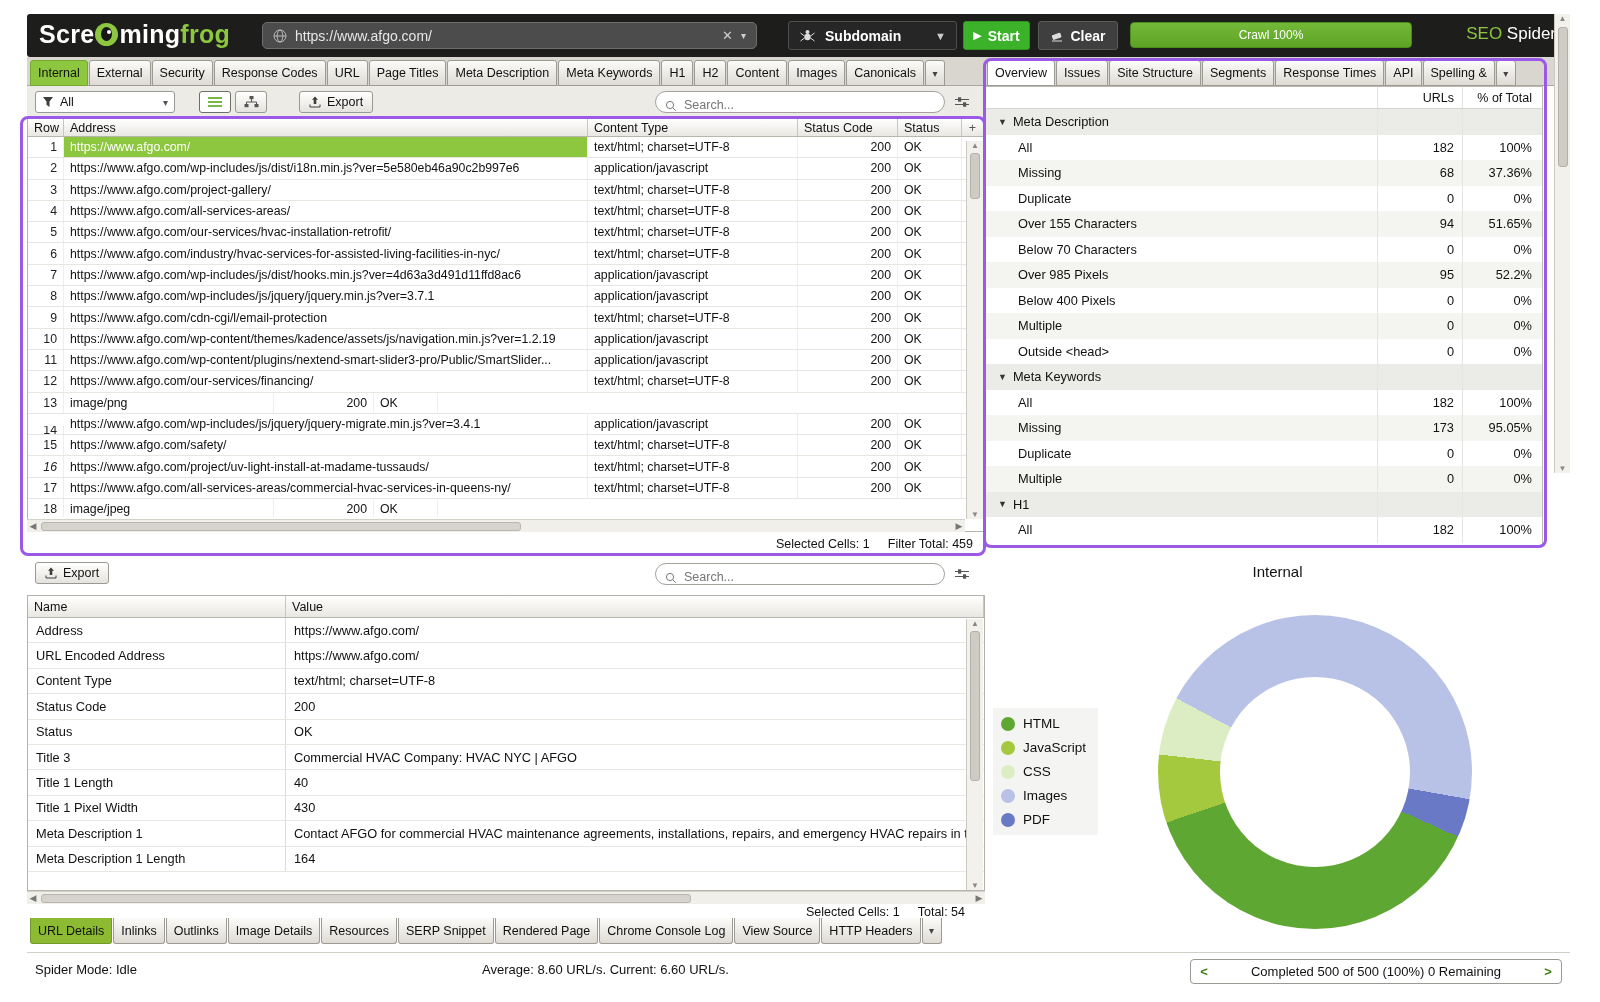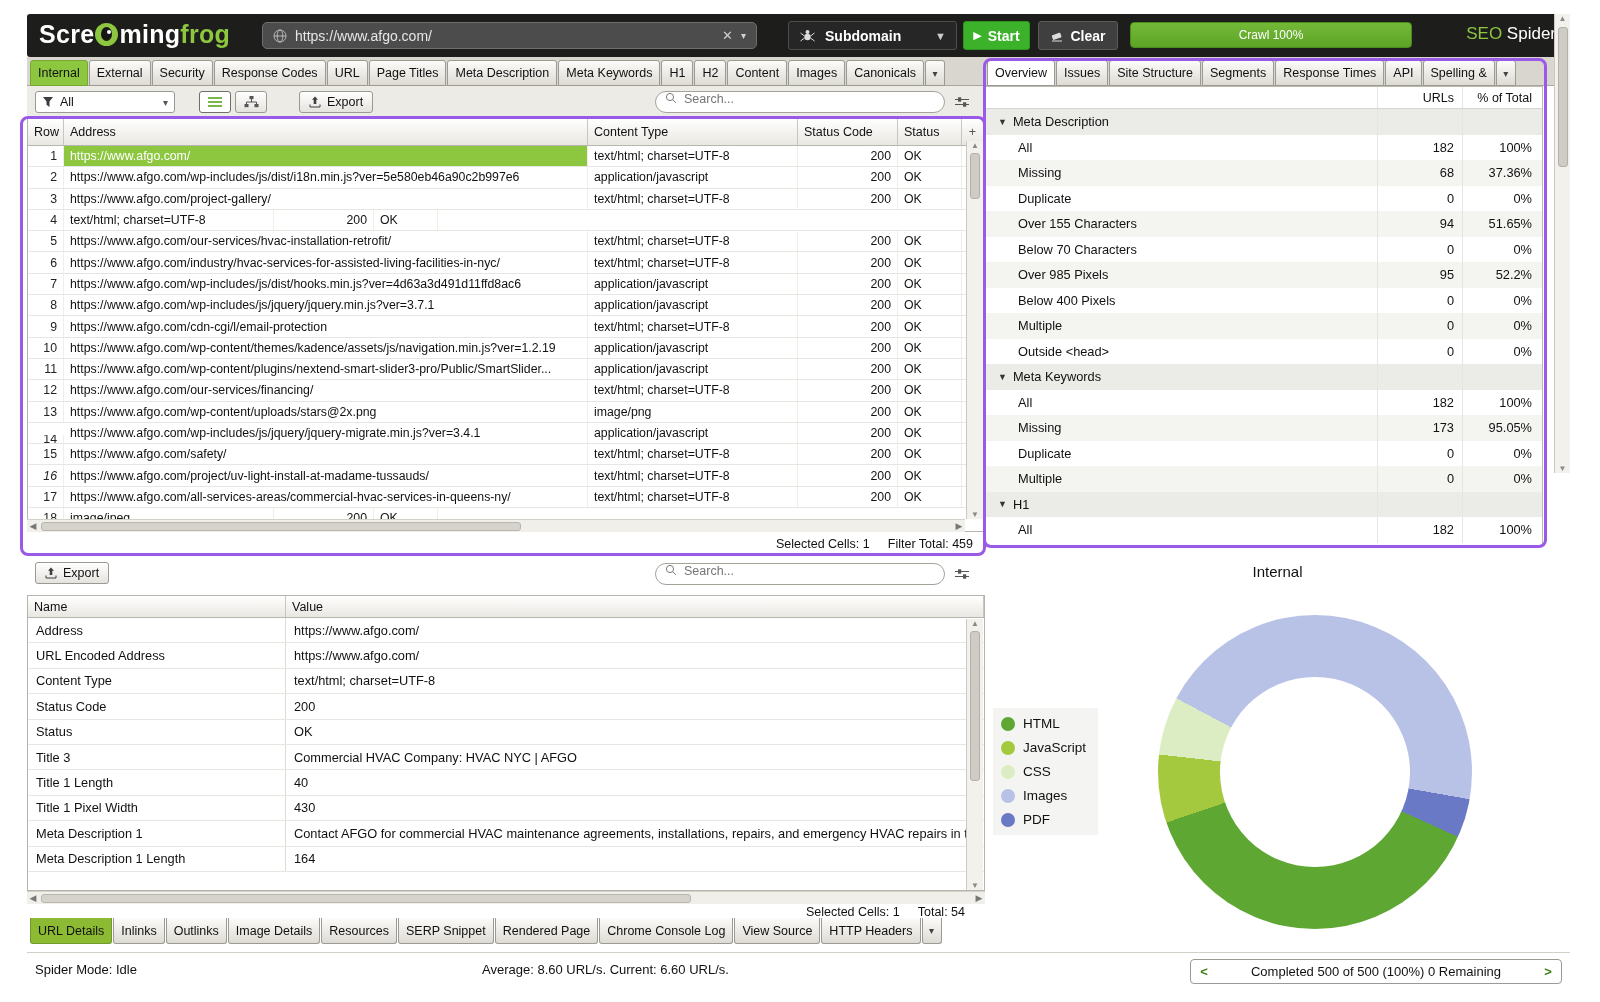--- a/index.html
+++ b/index.html
@@ -37,29 +37,29 @@
 
   
   #toolbar{position:absolute;left:0;top:72px;width:958px;height:32px;background:#ecebe5;border-bottom:1px solid #cfccc4}
   .combo{position:absolute;height:22px;background:#fff;border:1px solid #9a9a94;border-radius:3px;display:flex;align-items:center;padding:0 6px;gap:6px;font-size:12.5px;cursor:pointer}
   #filtersel{left:8px;top:5px;width:140px}
   #filtersel .caret{margin-left:auto;font-size:10px;color:#555}
   .sqbtn{position:absolute;top:5px;width:32px;height:22px;border:1px solid #9a9a94;border-radius:3px;display:flex;align-items:center;justify-content:center;background:linear-gradient(#fff,#e5e3dd);cursor:pointer}
   .sqbtn.active{background:#fff;border-color:#6f6f69}
   .btn{height:22px;border:1px solid #9a9a94;border-radius:3px;background:linear-gradient(#fff,#e5e3dd);display:flex;align-items:center;justify-content:center;gap:6px;font-size:12.5px;padding:0 9px;cursor:pointer}
   #exportbtn{position:absolute;left:272px;top:5px}
-  .searchwrap{position:absolute;width:290px;height:22px;border:1px solid #a5a29a;border-radius:11px;background:#fff;display:flex;align-items:flex-start;padding:0 9px;gap:7px}
+  .searchwrap{position:absolute;width:290px;height:22px;border:1px solid #a5a29a;border-radius:11px;background:#fff;display:flex;align-items:flex-end;padding:0 9px;gap:7px}
   #search-main{left:628px;top:5px}
   .searchwrap input{border:none;outline:none;flex:1;font-size:12.5px;font-family:inherit;color:#333;background:transparent}
   .advico{position:absolute;width:20px;height:22px;display:flex;align-items:center;justify-content:center;cursor:pointer}
   #adv-main{left:925px;top:5px}
 
   
   #grid{position:absolute;left:0;top:104px;width:958px;height:414px;border:1px solid #b6b3ac;background:#fff;overflow:hidden}
-  .ghrow{display:flex;height:27px;border-bottom:1px solid #b9b6af}
+  .ghrow{display:flex;height:18px;border-bottom:1px solid #b9b6af}
   .ghcell{background:linear-gradient(#ffffff,#e9e7e1);border-right:1px solid #c9c6bf;font-size:12.5px;display:flex;align-items:center;padding:0 6px;white-space:nowrap;overflow:hidden}
   #grid-body{height:380px;overflow:hidden}
   .trow{display:flex;height:21.3px;border-bottom:1px solid #e8e6e1;background:#fff}
   .tcell{font-size:12.3px;display:flex;align-items:center;padding:0 6px;white-space:nowrap;overflow:hidden;border-right:1px solid #f0eee9}
   .c-row{justify-content:flex-end;color:#222}
   .c-code{justify-content:flex-end}
   .tcell.sel{background:#8dc63f;color:#fff}
   .vscroll{background:#f3f1ec;border-left:1px solid #ccc9c2;display:flex;flex-direction:column;align-items:center;font-size:8px;color:#888}
   .vthumb{width:10px;background:#cfccc5;border:1px solid #b3b0a9;border-radius:3px}
   #grid-hscroll{position:absolute;left:0;top:505px;width:938px;height:13px;background:#f1efe9;border-top:1px solid #d4d1ca;display:flex;align-items:center}
@@ -267,20 +267,21 @@
         </div>
         <div class="trow">
           <div class="tcell c-row" style="width: 36px;">3</div>
           <div class="tcell c-addr" style="width: 524px;">https://www.afgo.com/project-gallery/</div>
           <div class="tcell c-type" style="width: 210px;">text/html; charset=UTF-8</div>
           <div class="tcell c-code" style="width: 100px;">200</div>
           <div class="tcell c-status" style="width: 64px;">OK</div>
         </div>
         <div class="trow">
           <div class="tcell c-row" style="width: 36px;">4</div>
+          <div class="tcell c-addr" style="width: 524px;">https://www.afgo.com/all-services-areas/</div>
           <div class="tcell c-type" style="width: 210px;">text/html; charset=UTF-8</div>
           <div class="tcell c-code" style="width: 100px;">200</div>
           <div class="tcell c-status" style="width: 64px;">OK</div>
         </div>
         <div class="trow">
           <div class="tcell c-row" style="width: 36px;">5</div>
           <div class="tcell c-addr" style="width: 524px;">https://www.afgo.com/our-services/hvac-installation-retrofit/</div>
           <div class="tcell c-type" style="width: 210px;">text/html; charset=UTF-8</div>
           <div class="tcell c-code" style="width: 100px;">200</div>
           <div class="tcell c-status" style="width: 64px;">OK</div>
@@ -329,21 +330,20 @@
         </div>
         <div class="trow">
           <div class="tcell c-row" style="width: 36px;">12</div>
           <div class="tcell c-addr" style="width: 524px;">https://www.afgo.com/our-services/financing/</div>
           <div class="tcell c-type" style="width: 210px;">text/html; charset=UTF-8</div>
           <div class="tcell c-code" style="width: 100px;">200</div>
           <div class="tcell c-status" style="width: 64px;">OK</div>
         </div>
         <div class="trow">
           <div class="tcell c-row" style="width: 36px;">13</div>
-          <div class="tcell c-addr" style="width: 524px;">https://www.afgo.com/wp-content/uploads/stars@2x.png</div>
           <div class="tcell c-type" style="width: 210px;">image/png</div>
           <div class="tcell c-code" style="width: 100px;">200</div>
           <div class="tcell c-status" style="width: 64px;">OK</div>
         </div>
         <div class="trow">
           <div class="tcell c-row" style="width: 36px; margin-top: 12px;">14</div>
           <div class="tcell c-addr" style="width: 524px;">https://www.afgo.com/wp-includes/js/jquery/jquery-migrate.min.js?ver=3.4.1</div>
           <div class="tcell c-type" style="width: 210px;">application/javascript</div>
           <div class="tcell c-code" style="width: 100px;">200</div>
           <div class="tcell c-status" style="width: 64px;">OK</div>

